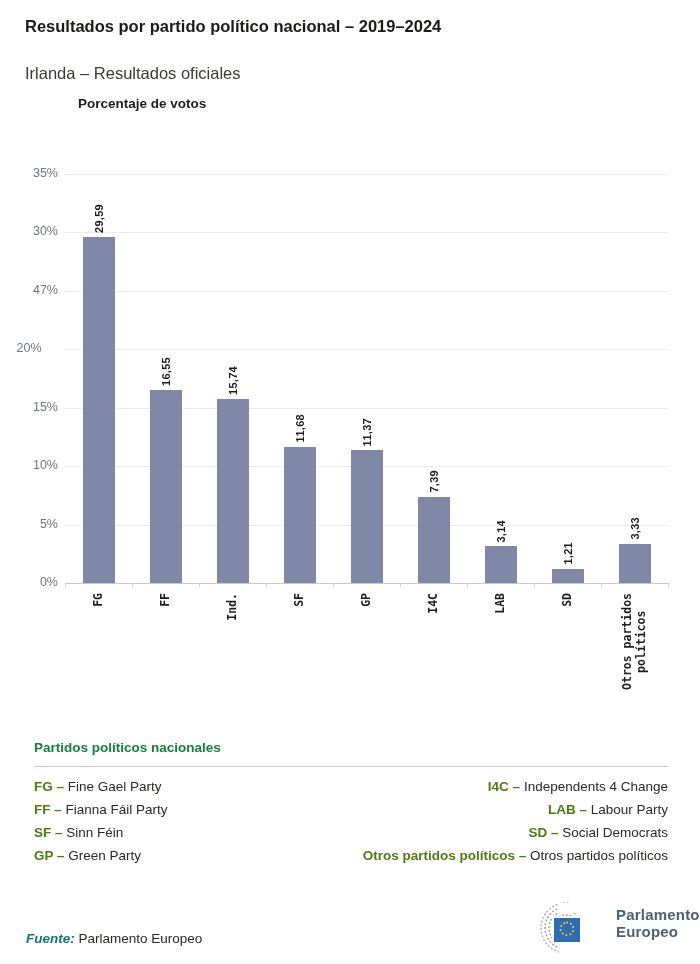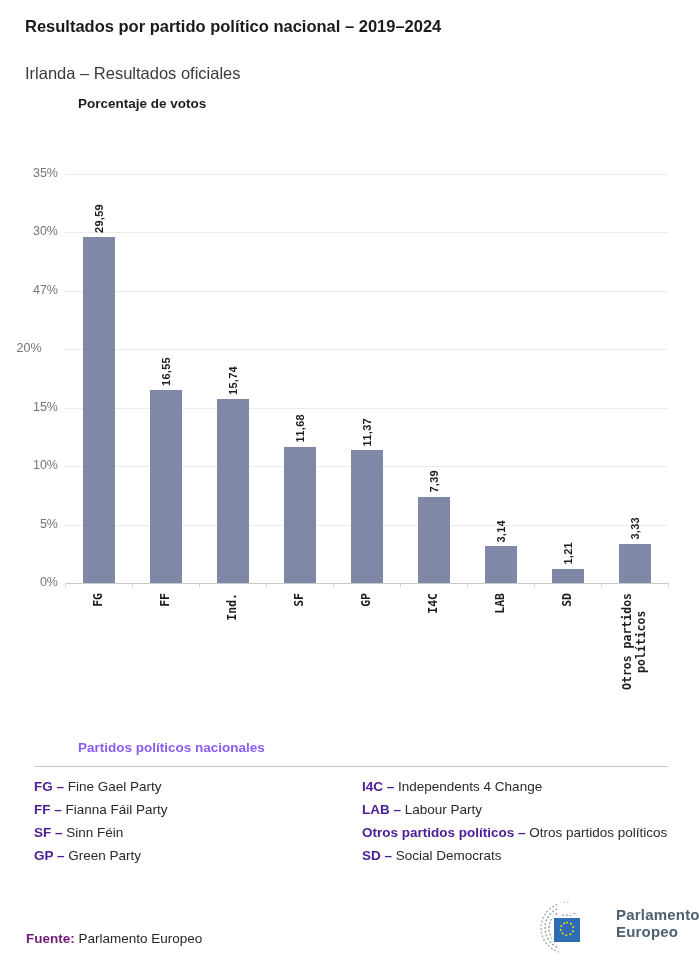--- a/index.html
+++ b/index.html
@@ -24,32 +24,32 @@
   .bar{width:32px;background:#7f89a7;}
 
   #xlabels{position:absolute;left:65px;top:593px;width:603px;display:flex;}
   .xlabel-cell{flex:1;display:flex;justify-content:center;align-items:flex-start;height:125px;}
   .xlabel{writing-mode:vertical-rl;transform:rotate(180deg);white-space:pre-line;text-align:center;
           font-family:"DejaVu Sans Mono","Liberation Mono",monospace;font-size:11.5px;font-weight:bold;
           color:#1d1d1b;line-height:1.18;}
 
   
   #legend{position:absolute;left:34px;top:740px;width:634px;}
-  .legend-heading{font-size:13.5px;font-weight:bold;color:#8b5cf6;margin-left:44px;}
+  .legend-heading{font-size:13.5px;font-weight:bold;color:#15803d;}
   .legend-rule{border:none;border-top:1px solid #c9c9c9;margin:11px 0 0 0;}
   #legend-cols{display:flex;margin-top:13px;}
   .legend-col{display:flex;flex-direction:column;}
   .legend-col.c1{width:328px;}
-  .legend-col.c2{flex:1;}
+  .legend-col.c2{flex:1;align-items:flex-end;}
   .legend-item{font-size:13.5px;line-height:14px;margin-bottom:9px;color:#2b2926;}
-  .legend-abbr{font-weight:bold;color:#4c1d95;}
+  .legend-abbr{font-weight:bold;color:#4d7c0f;}
 
   
   .source{position:absolute;left:26px;top:931px;font-size:13.5px;color:#2b2926;}
-  .source b{color:#701a75;}
+  .source b{color:#0f766e;font-style:italic;}
   #logo{position:absolute;left:519px;top:901px;width:150px;height:52px;}
   .logo-text{position:absolute;left:616px;top:906px;font-size:15px;font-weight:bold;
              color:#4e6170;line-height:17px;letter-spacing:0.2px;}
 </style>
 </head>
 <body>
 
 <div id="page">
 
   <div class="title">Resultados por partido político nacional – 2019–2024</div>
@@ -165,22 +165,22 @@
     <div id="legend-cols">
       <div class="legend-col c1">
           <div class="legend-item"><span class="legend-abbr">FG –</span><span> Fine Gael Party</span></div>
           <div class="legend-item"><span class="legend-abbr">FF –</span><span> Fianna Fáil Party</span></div>
           <div class="legend-item"><span class="legend-abbr">SF –</span><span> Sinn Féin</span></div>
           <div class="legend-item"><span class="legend-abbr">GP –</span><span> Green Party</span></div>
         </div>
       <div class="legend-col c2">
           <div class="legend-item"><span class="legend-abbr">I4C –</span><span> Independents 4 Change</span></div>
           <div class="legend-item"><span class="legend-abbr">LAB –</span><span> Labour Party</span></div>
+          <div class="legend-item"><span class="legend-abbr">SD –</span><span> Social Democrats</span></div>
           <div class="legend-item"><span class="legend-abbr">Otros partidos políticos –</span><span> Otros partidos políticos</span></div>
-          <div class="legend-item"><span class="legend-abbr">SD –</span><span> Social Democrats</span></div>
         </div>
     </div>
   </div>
 
   <div class="source"><b>Fuente:</b><span> Parlamento Europeo</span></div>
 
   <svg id="logo" viewBox="0 0 150 52" xmlns="http://www.w3.org/2000/svg">
     <g fill="none" stroke="#99a1a8" stroke-width="1.4">
       <circle cx="47" cy="27" r="9" stroke-dasharray="2,1.8"></circle>
       <circle cx="47" cy="27" r="13" stroke-dasharray="2,1.8"></circle>

